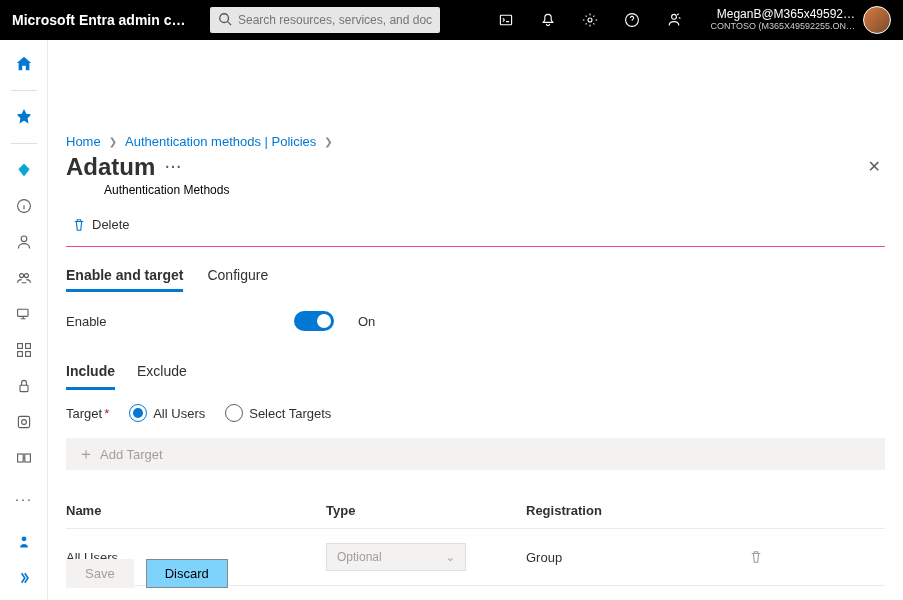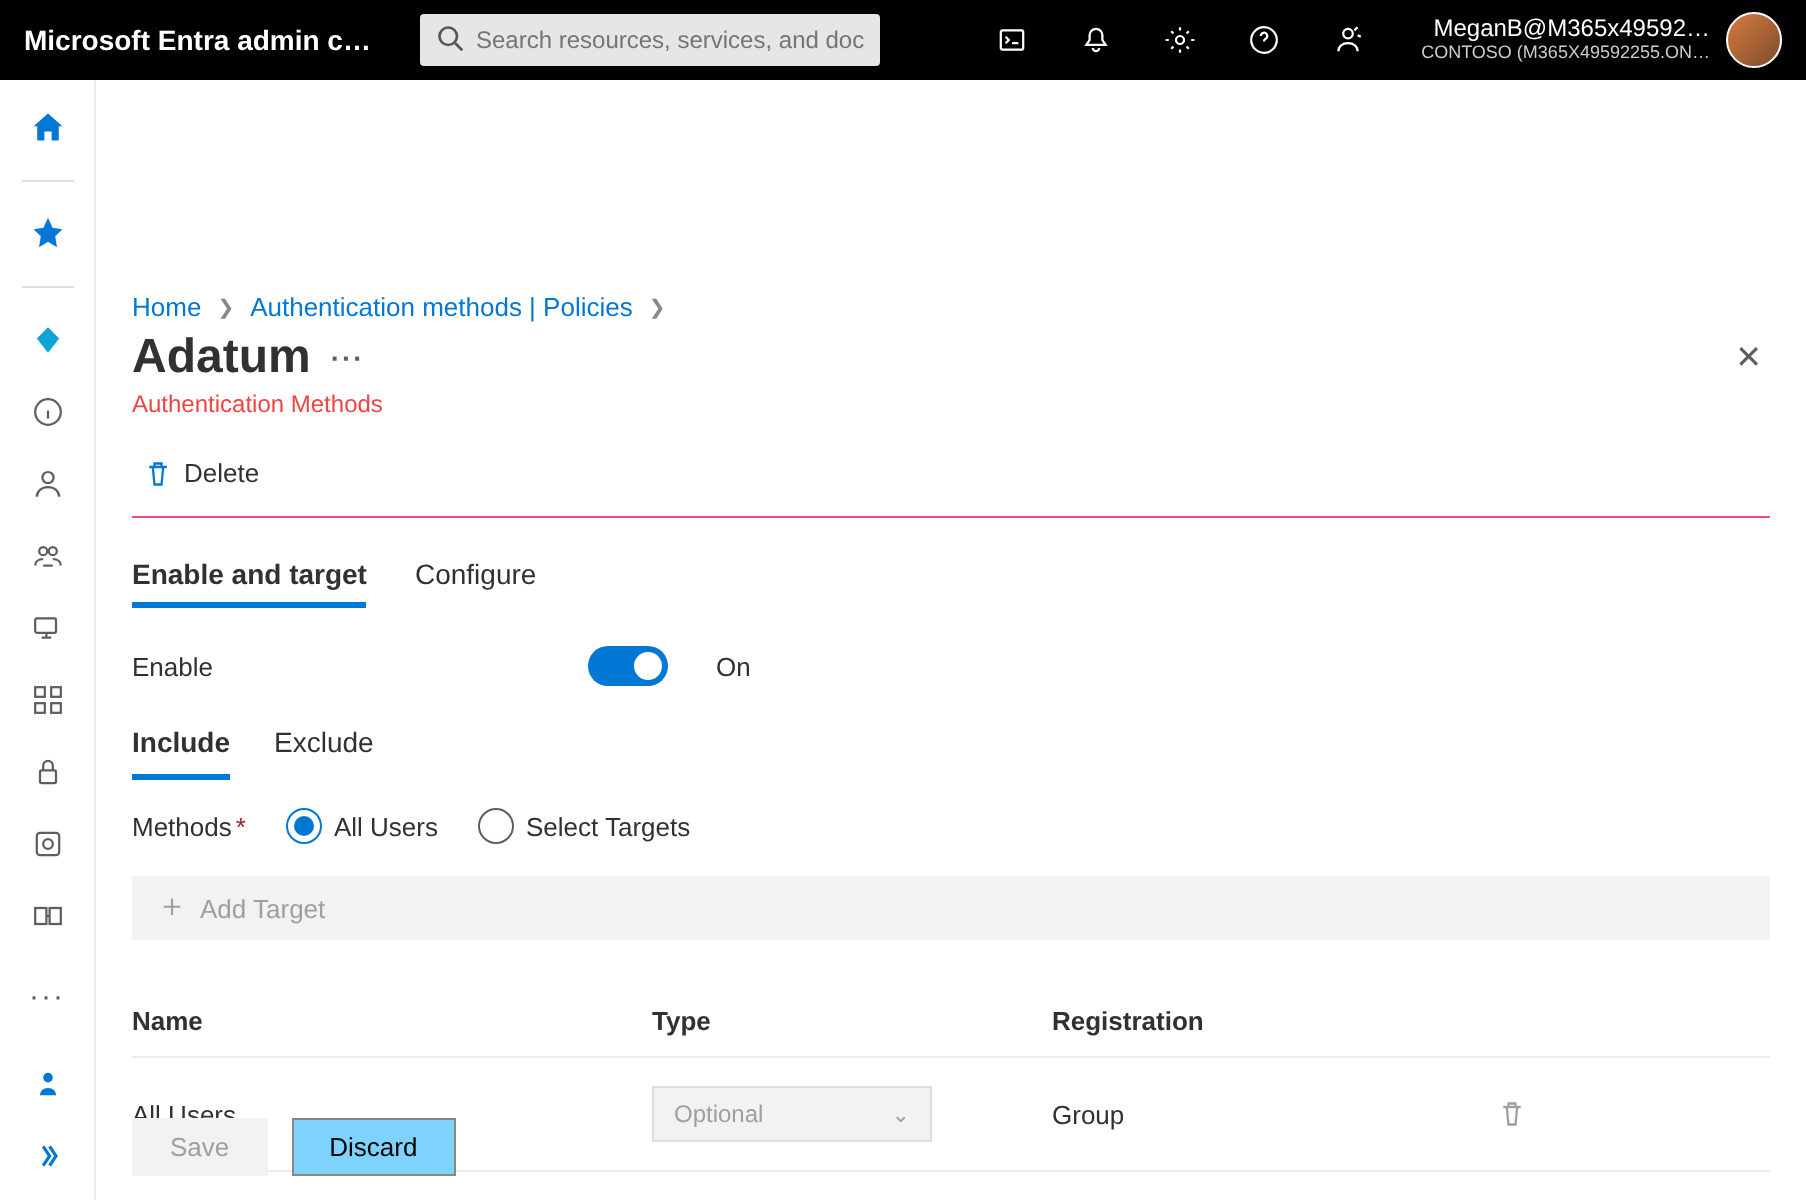--- a/index.html
+++ b/index.html
@@ -33,37 +33,37 @@
   .main { flex:1; display:flex; flex-direction:column; padding: 10px 18px 14px 18px; overflow:hidden; position:relative;justify-content:flex-end;}
 
   .breadcrumb { font-size:13px; color:#0078d4; display:flex; align-items:center; gap:8px; margin-bottom:4px;}
   .breadcrumb a { color:#0078d4; text-decoration:none; cursor:pointer;}
   .breadcrumb .chev { color:#888; font-size:10px;}
   
   .titlebar { display:flex; align-items:flex-start; justify-content:space-between;}
   .titlebar h1 { font-size:24px; font-weight:600; display:flex; align-items:center; gap:10px;}
   .titlebar .dots { color:#605e5c; font-size:14px; letter-spacing:1px; cursor:pointer;}
   .titlebar .close { font-size:16px; color:#605e5c; cursor:pointer; padding:4px;}
-  .subtitle { color:#ef4444; font-size:12px; margin-top:2px; margin-bottom:10px;}
+  .subtitle { color:#000000; font-size:12px; margin-top:2px; margin-bottom:10px;margin-left:38px;}
 
   .cmdbar { padding: 6px 0 10px 0; border-bottom:1px solid #ec4899;}
   .cmd { display:inline-flex; align-items:center; gap:6px; color:#323130; cursor:pointer; padding:4px 6px; font-size:13px;}
   .cmd .ico { color:#0078d4; width:14px; height:14px;}
 
   .tabs { display:flex; gap:24px; border-bottom:1px solid transparent; margin-top:14px;}
   .tab { padding:6px 0; font-size:14px; cursor:pointer; color:#323130;}
   .tab.active { font-weight:600; border-bottom:3px solid #0078d4; color:#323130;}
 
   .row { display:flex; align-items:center; margin-top:18px; gap:18px;}
   .row .label { width:210px; font-size:13px;}
   .toggle { width:40px; height:20px; border-radius:10px; background:#0078d4; position:relative; cursor:pointer;}
   .toggle .knob { width:14px; height:14px; border-radius:50%; background:#fff; position:absolute; top:3px; right:3px;}
   .toggle-label { font-size:13px; margin-left:6px;}
 
-  .subtabs { display:flex; gap:22px; margin-top:14px;}
+  .subtabs { display:flex; gap:22px; margin-top:26px;}
   .subtab { padding:6px 0 8px 0; font-size:14px; cursor:pointer; color:#323130;}
   .subtab.active { font-weight:600; border-bottom:3px solid #0078d4; }
 
   .target-row { display:flex; align-items:center; gap:20px; margin-top:14px; font-size:13px;}
   .req { color:#a4262c; margin-left:2px;}
   .radio { display:inline-flex; align-items:center; gap:6px; cursor:pointer;}
   .radio .circ { width:18px; height:18px; border:1px solid #605e5c; border-radius:50%; display:flex; align-items:center; justify-content:center;}
   .radio.sel .circ { border-color:#0078d4;}
   .radio.sel .circ::after { content:""; width:10px; height:10px; background:#0078d4; border-radius:50%;}
 
@@ -267,21 +267,21 @@
       <div class="toggle-label">On</div>
     </div>
 
     <div class="subtabs">
       <div class="subtab active">Include</div>
       <div class="subtab">Exclude</div>
     </div>
 
     <div class="target-row">
       <div>
-        <span>Methods</span><span class="req">*</span>
+        <span>Target</span><span class="req">*</span>
       </div>
       <label class="radio sel">
         <span class="circ"></span>
         <span>All Users</span>
       </label>
       <label class="radio">
         <span class="circ"></span>
         <span>Select Targets</span>
       </label>
     </div>

